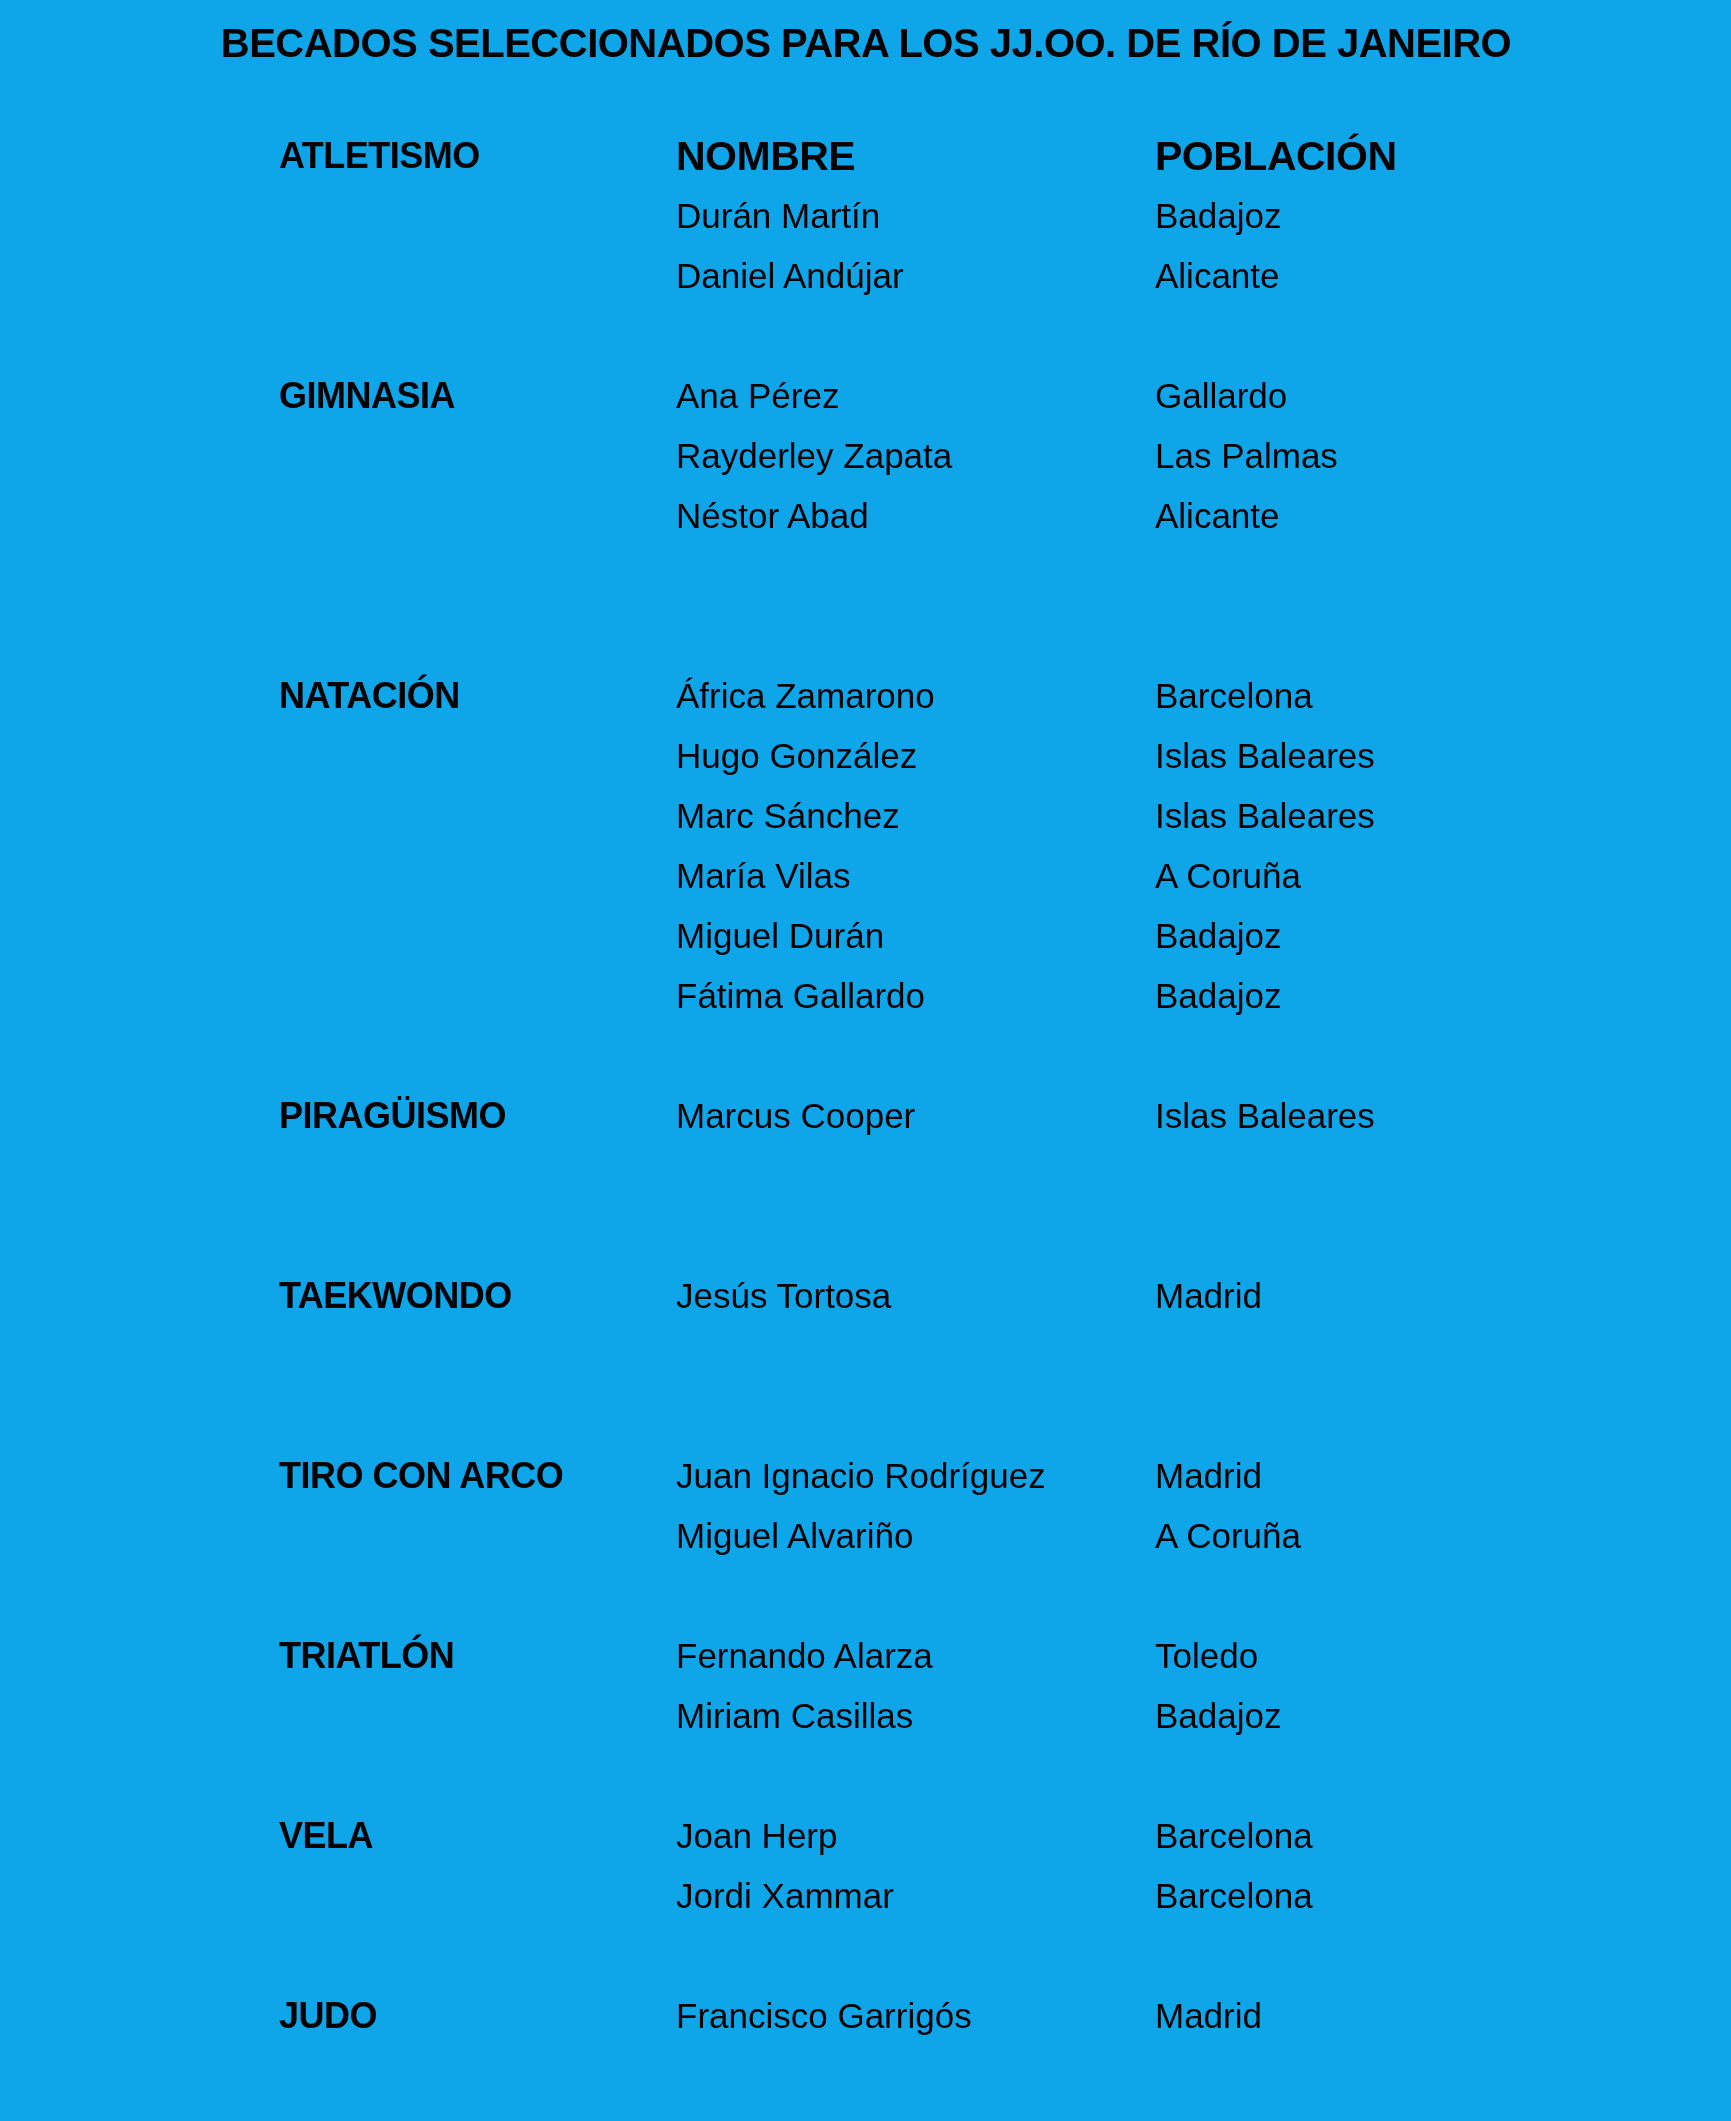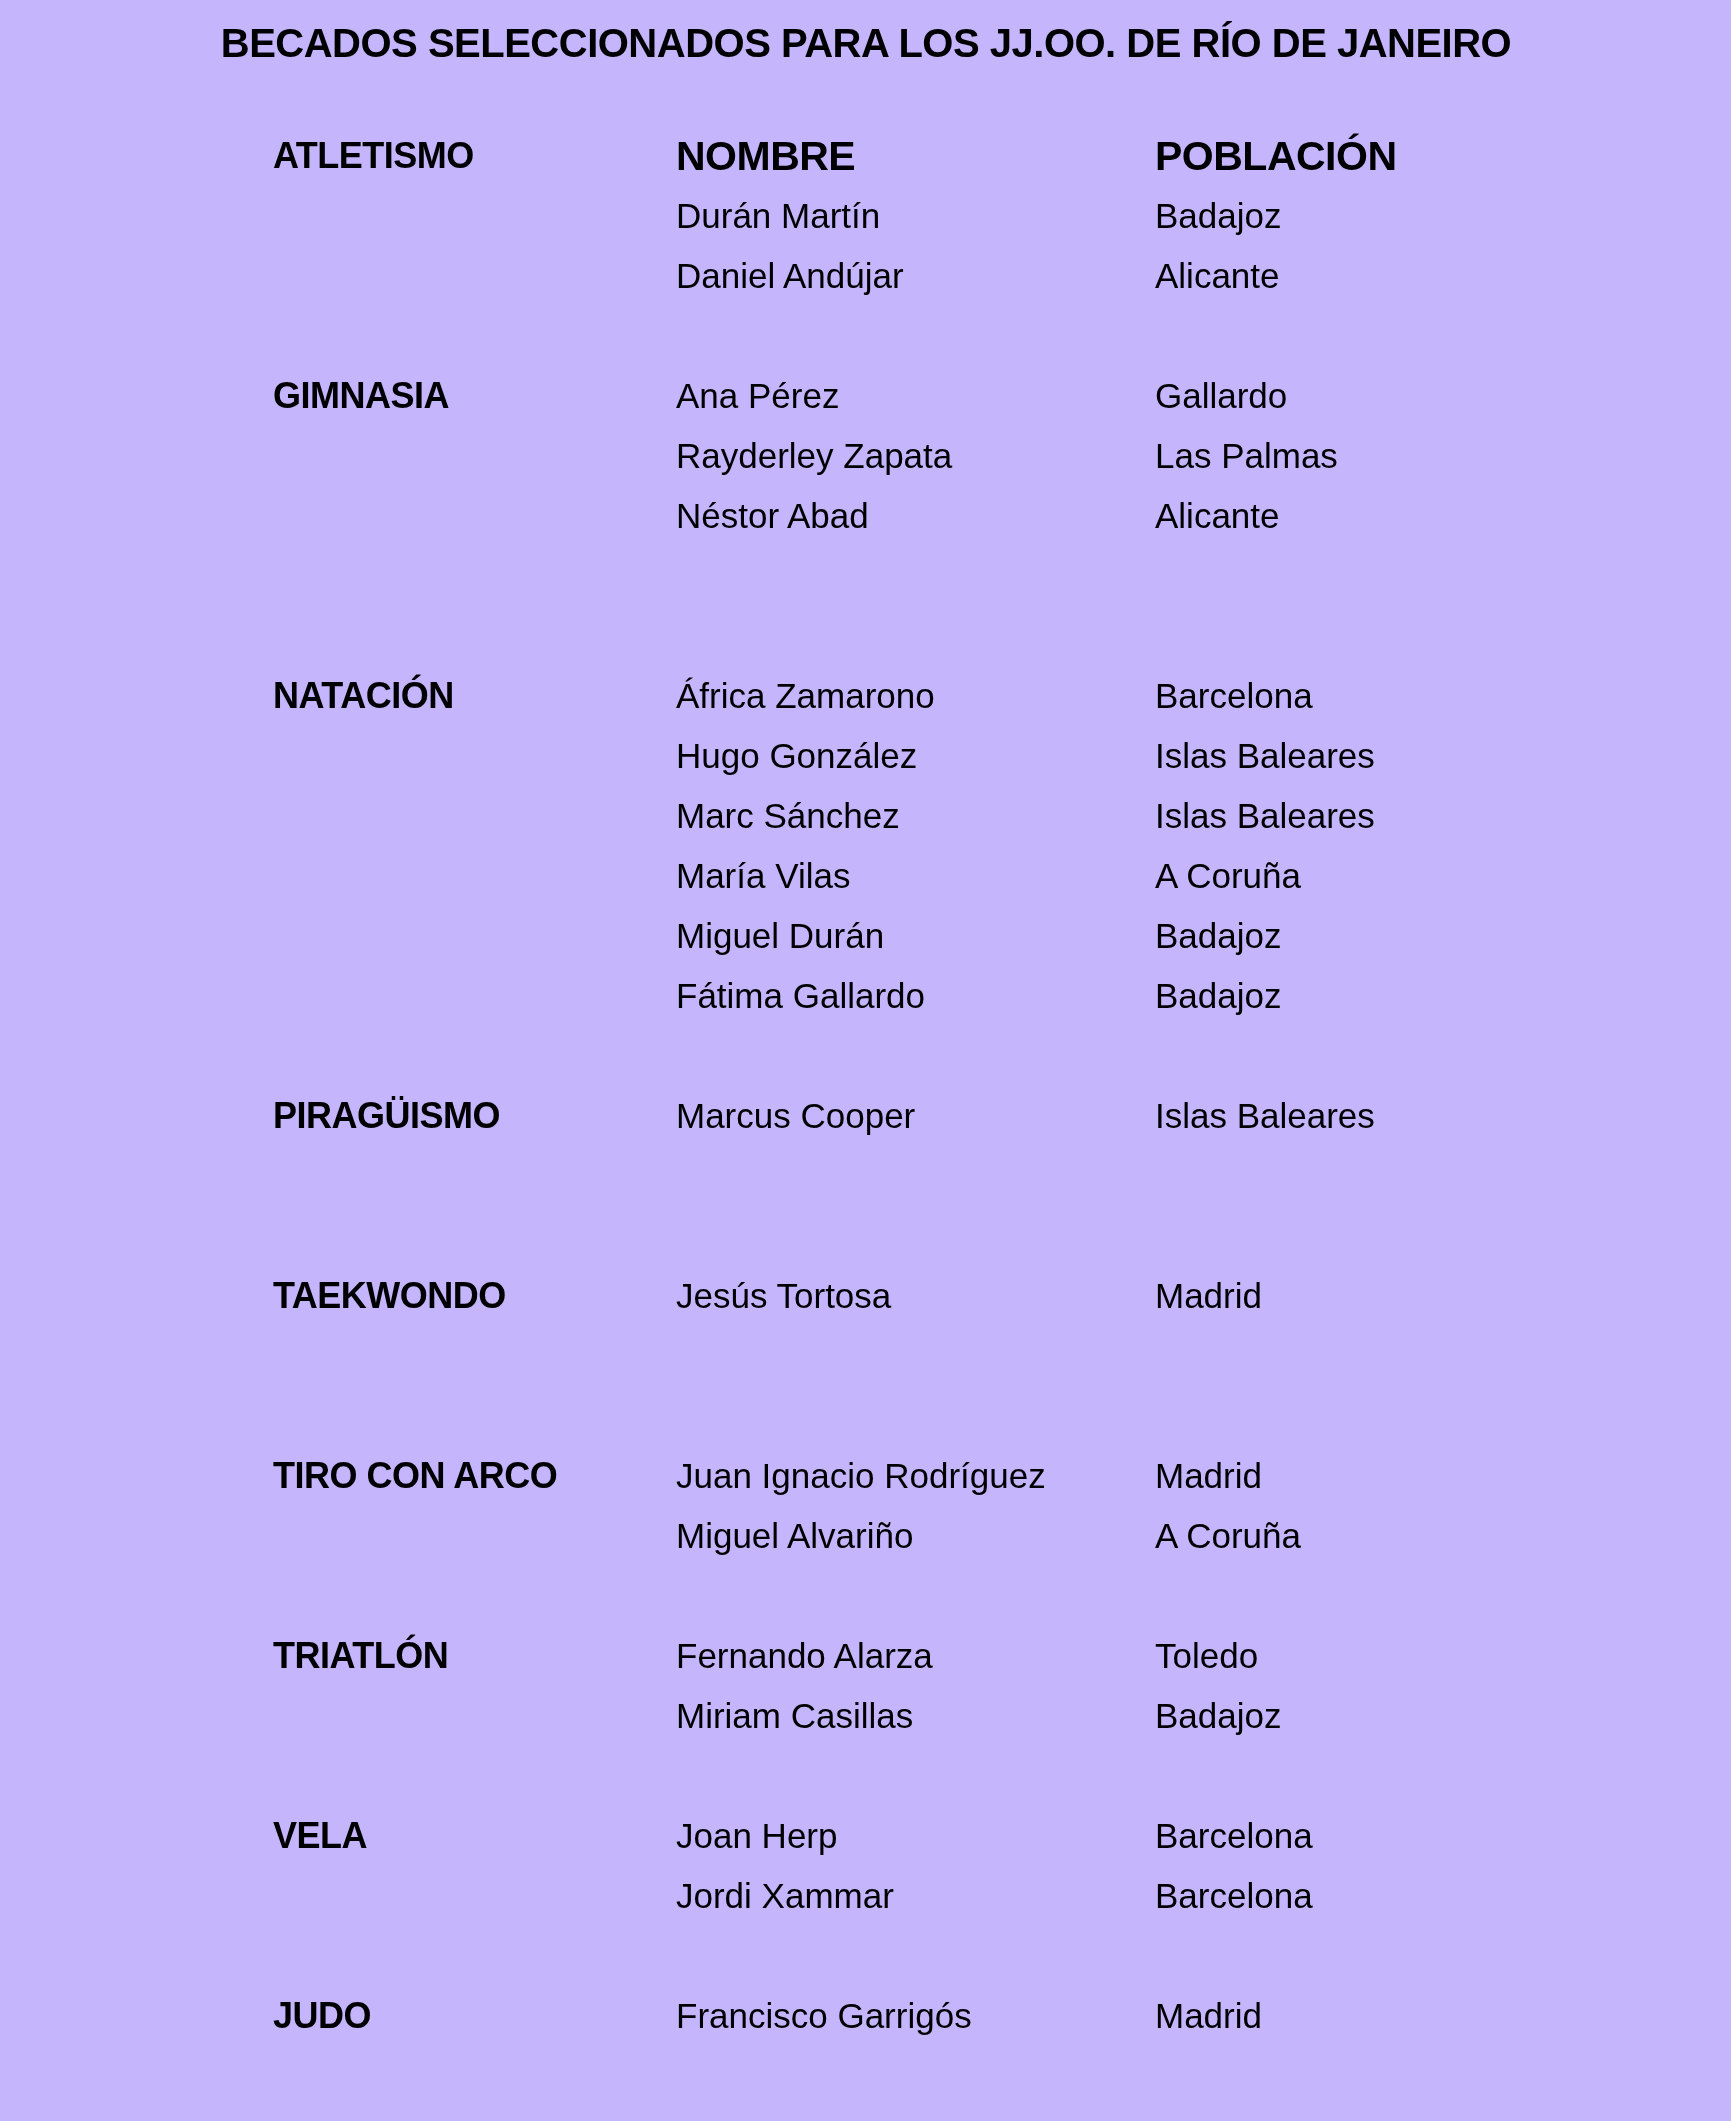--- a/index.html
+++ b/index.html
@@ -4,21 +4,21 @@
 <style>
   html, body {
     margin: 0;
     padding: 0;
     background: #ffffff;
   }
   .page {
     position: relative;
     width: 1732px;
     height: 2122px;
-    background: #c4b5fd;
+    background: #0ea5e9;
     color: #000000;
     font-family: "Liberation Sans", sans-serif;
     overflow: hidden;
   }
   .doc-title {
     padding-top: 12.7px;
     height: 60px;
     line-height: 60px;
     text-align: center;
     font-size: 40px;
@@ -34,21 +34,21 @@
   .blank2 { height: 120px; }
   .cell {
     position: absolute;
     top: 0;
     height: 60px;
     line-height: 60px;
     white-space: nowrap;
     font-size: 35px;
   }
   .col-sport {
-    left: 273px;
+    left: 279px;
     font-weight: bold;
     font-size: 36px;
     letter-spacing: -0.5px;
   }
   .col-name  { left: 676px; }
   .col-city  { left: 1155px; }
   .hdr {
     font-weight: bold;
     font-size: 41px;
     letter-spacing: -0.5px;

